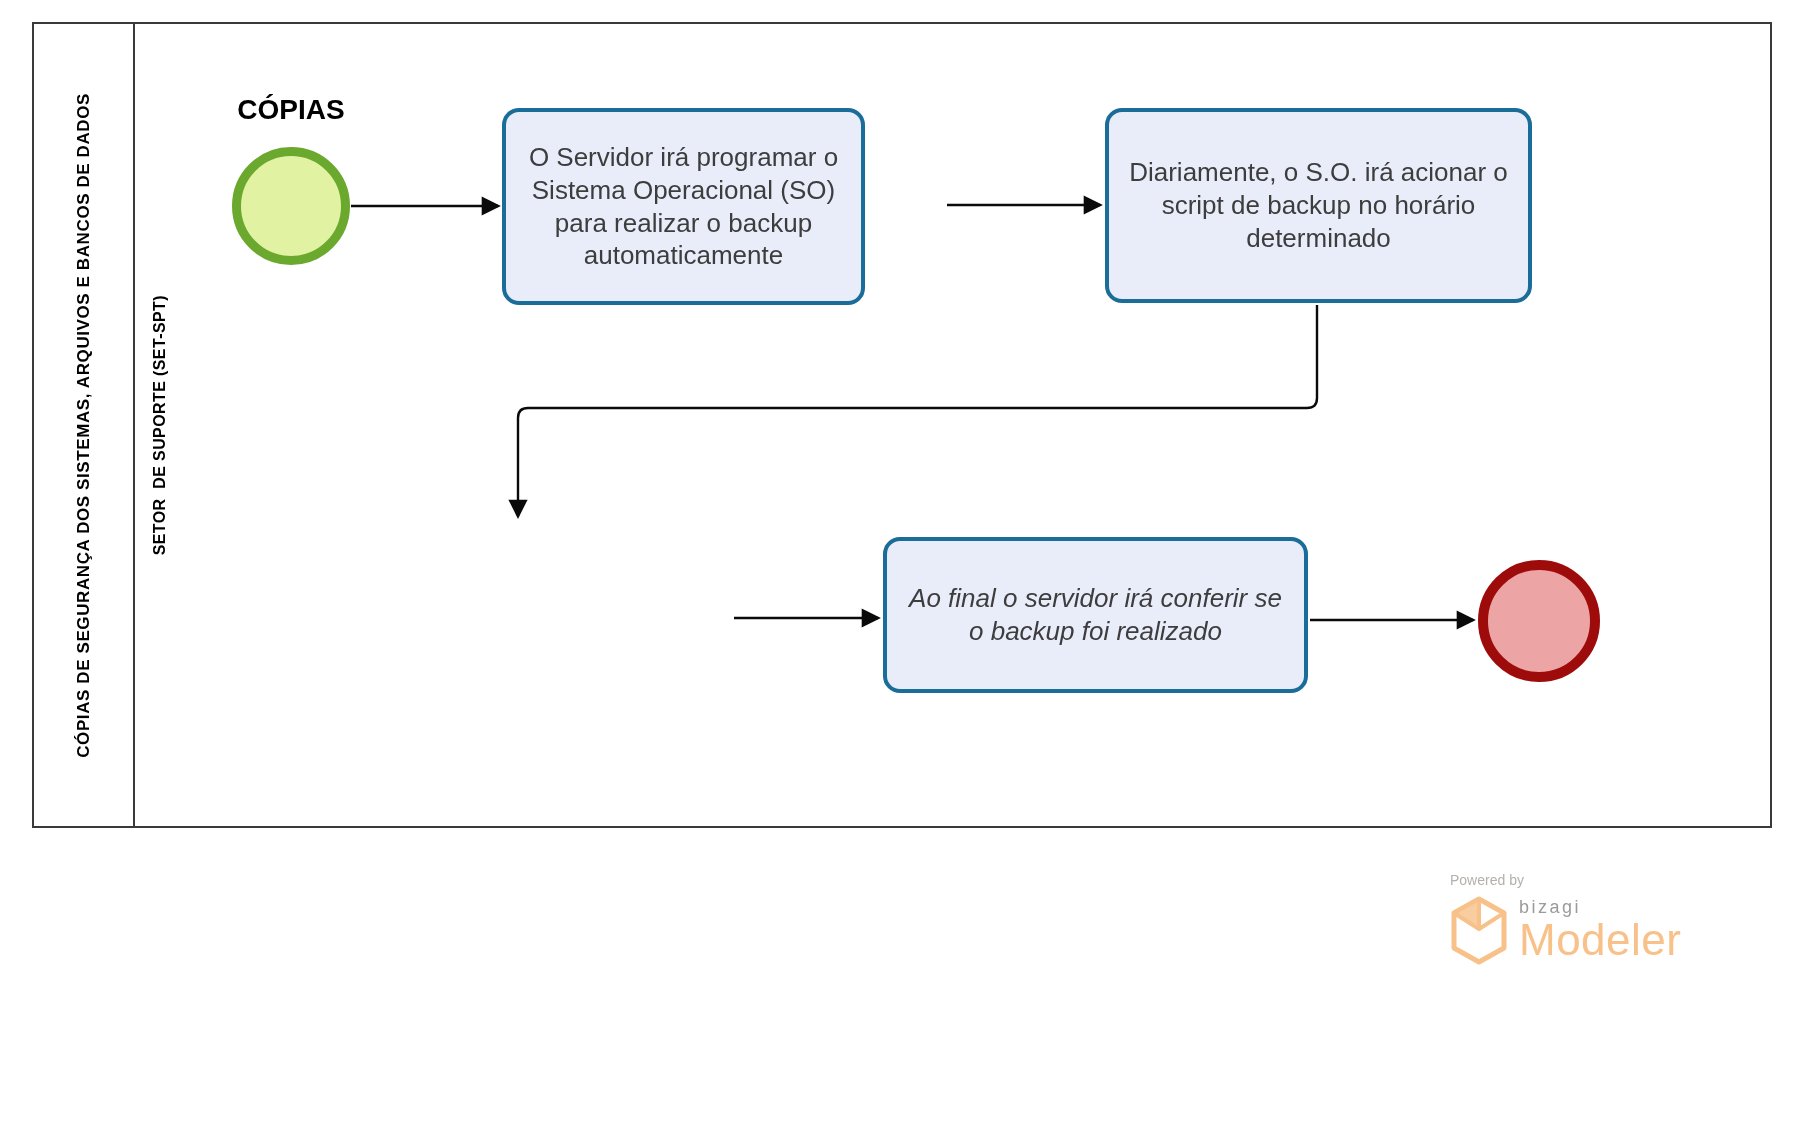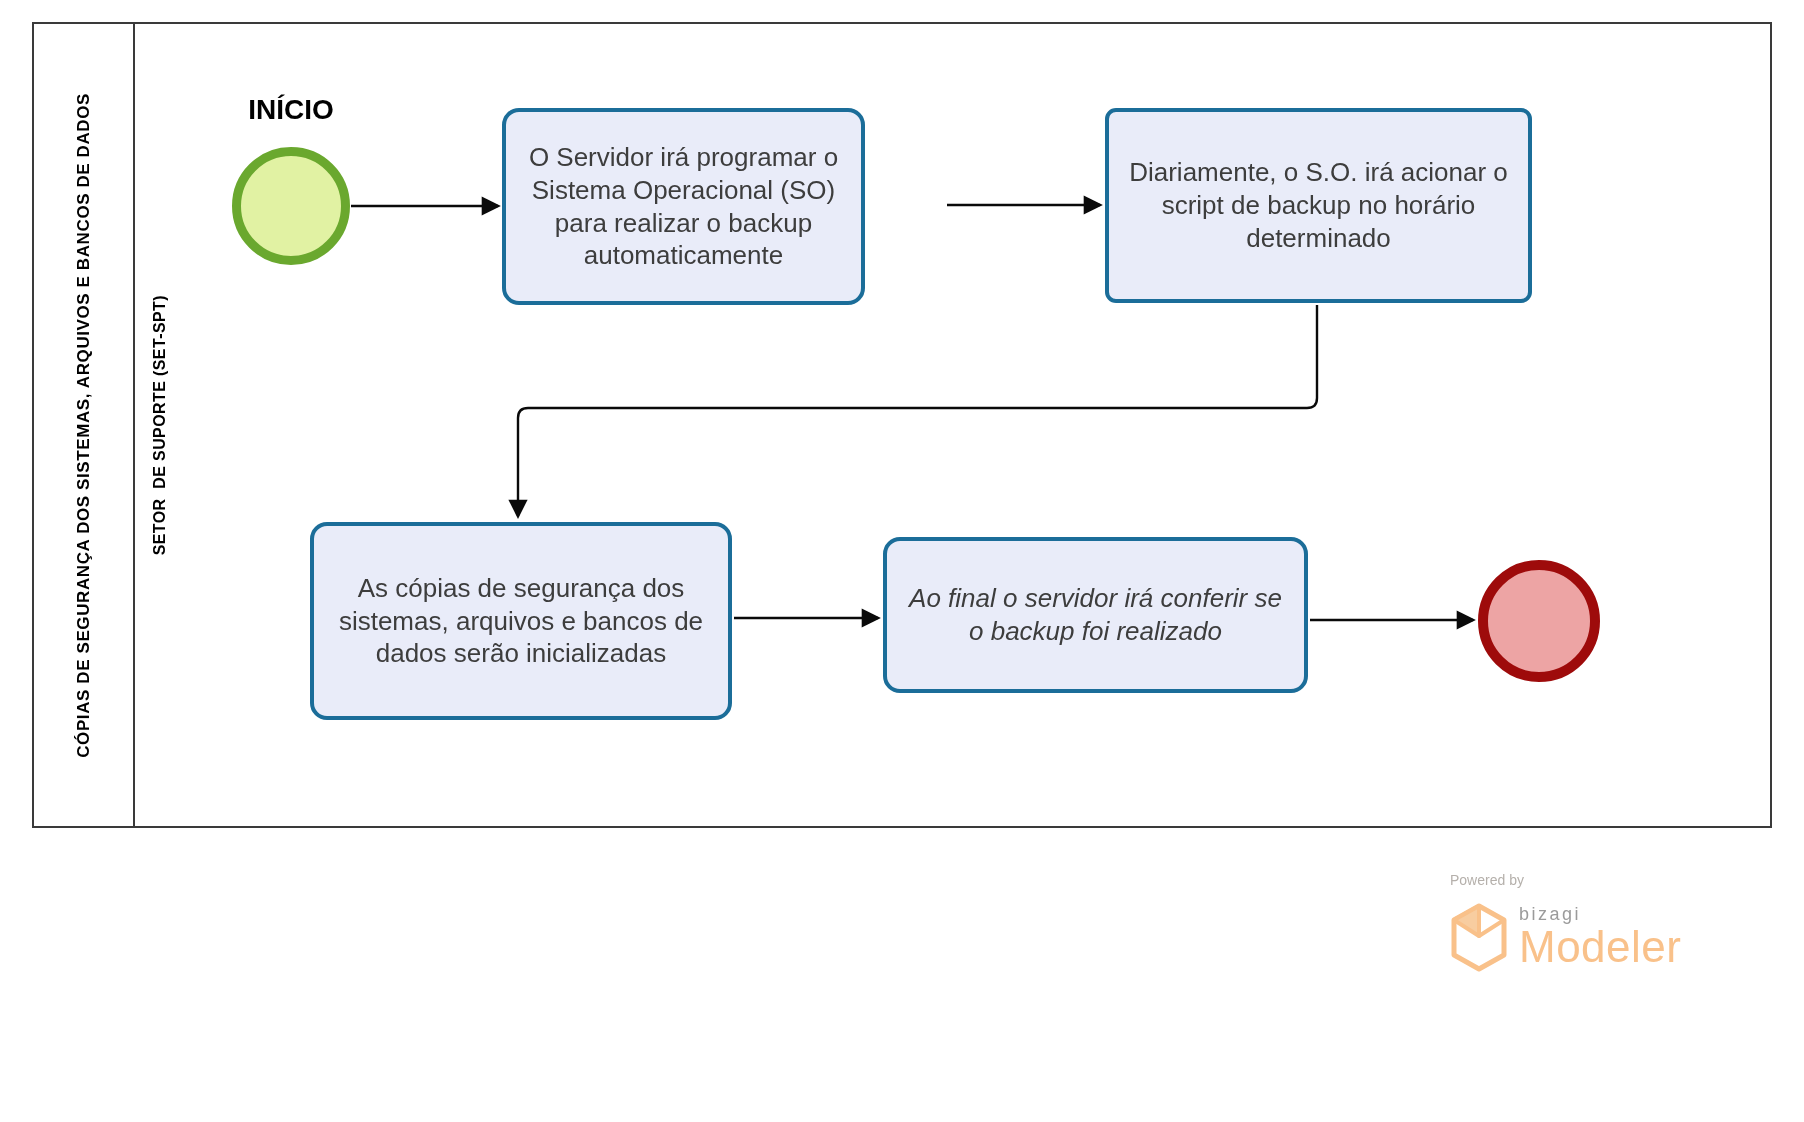--- a/index.html
+++ b/index.html
@@ -31,39 +31,39 @@
 
   
   .task {
     position:absolute; box-sizing:border-box;
     border:4px solid #1b6d99; border-radius:17px; background:#e9ecf9;
     display:flex; align-items:center; justify-content:center;
     text-align:center; color:#3d3d3d; font-size:26px; line-height:1.26;
     padding:8px 16px;
   }
   .t1 { left:502px;  top:108px; width:363px; height:197px; }
-  .t2 { left:1105px; top:108px; width:427px; height:195px;border-radius:11px; }
+  .t2 { left:1105px; top:108px; width:427px; height:195px; }
   .t3 { left:310px;  top:522px; width:422px; height:198px; }
   .t4 { left:883px;  top:537px; width:425px; height:156px;font-style:italic; }
 
   .event { position:absolute; box-sizing:border-box; border-radius:50%; }
   .start-ev { left:232px;  top:147px; width:118px; height:118px; border:9px solid #6aa82e;  background:#e1f2a3; }
   .end-ev   { left:1478px; top:560px; width:122px; height:122px; border:10px solid #9e0b0b; background:#eda4a4; }
 
   .node-label { position:absolute; font-weight:bold; color:#000000; text-align:center; }
   .start-label { left:206px;  top:94px;  width:170px; font-size:28px; }
   .end-label   { left:1439px; top:694px; width:200px; font-size:26px; line-height:1.25; }
 
   
   .flows { position:absolute; left:0; top:0; pointer-events:none; }
 
   
   .branding { position:absolute; left:1450px; top:872px; width:280px; }
   .powered  { font-size:14px; color:#b5b0ab; }
-  .brand-row { display:flex; align-items:flex-start; margin-top:15px; }
+  .brand-row { display:flex; align-items:flex-start; margin-top:8px; }
   .brand-col { margin-left:11px; }
   .brand-name { font-size:18px; color:#9b9b9b; letter-spacing:2.5px; margin-top:1px; }
   .product { font-size:44px; font-weight:500; color:#f9c18a; letter-spacing:0.5px; margin-top:-3px; }
 </style>
 </head>
 <body>
 
 <div class="stage">
 
   <div class="pool">
@@ -83,31 +83,28 @@
     </defs>
     <g fill="none" stroke="#0a0a0a" stroke-width="2.4">
       <path d="M351 206 H498" marker-end="url(#arrow)"></path>
       <path d="M947 205 H1100" marker-end="url(#arrow)"></path>
       <path d="M1317 305 V398 Q1317 408 1307 408 H528 Q518 408 518 418 V516" marker-end="url(#arrow)"></path>
       <path d="M734 618 H878" marker-end="url(#arrow)"></path>
       <path d="M1310 620 H1473" marker-end="url(#arrow)"></path>
     </g>
   </svg>
 
-  <div class="node-label start-label">INÍCIO</div>
+  <div class="node-label start-label">CÓPIAS</div>
   <div class="event start-ev"></div>
 
   <div class="task t1">
     <span>O Servidor irá programar o Sistema Operacional (SO) para realizar o backup automaticamente</span>
   </div>
   <div class="task t2">
     <span>Diariamente, o S.O. irá acionar o script de backup no horário determinado</span>
-  </div>
-  <div class="task t3">
-    <span>As cópias de segurança dos sistemas, arquivos e bancos de dados serão inicializadas</span>
   </div>
   <div class="task t4">
     <span>Ao final o servidor irá conferir se o backup foi realizado</span>
   </div>
 
   <div class="event end-ev"></div>
 
   <div class="branding">
     <div class="powered">Powered by</div>
     <div class="brand-row">

